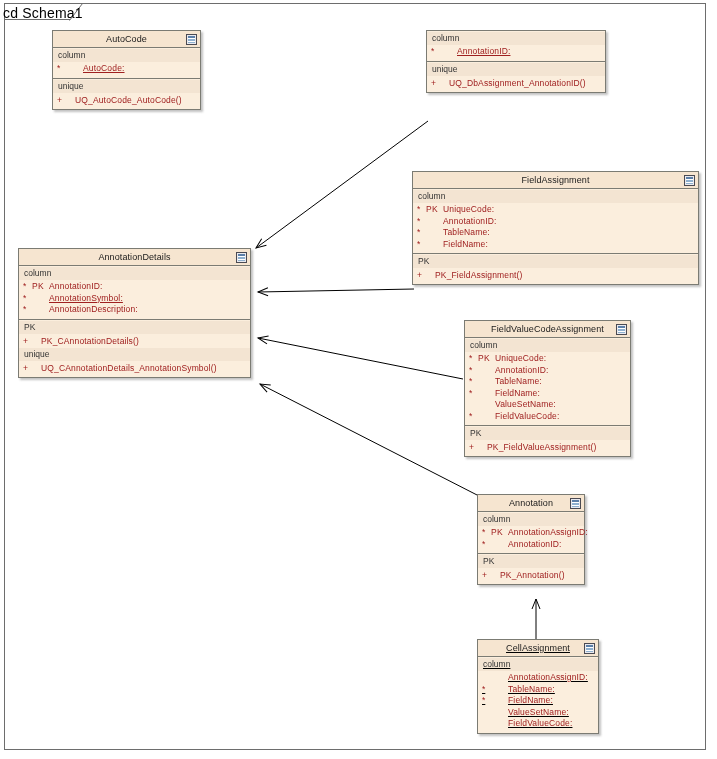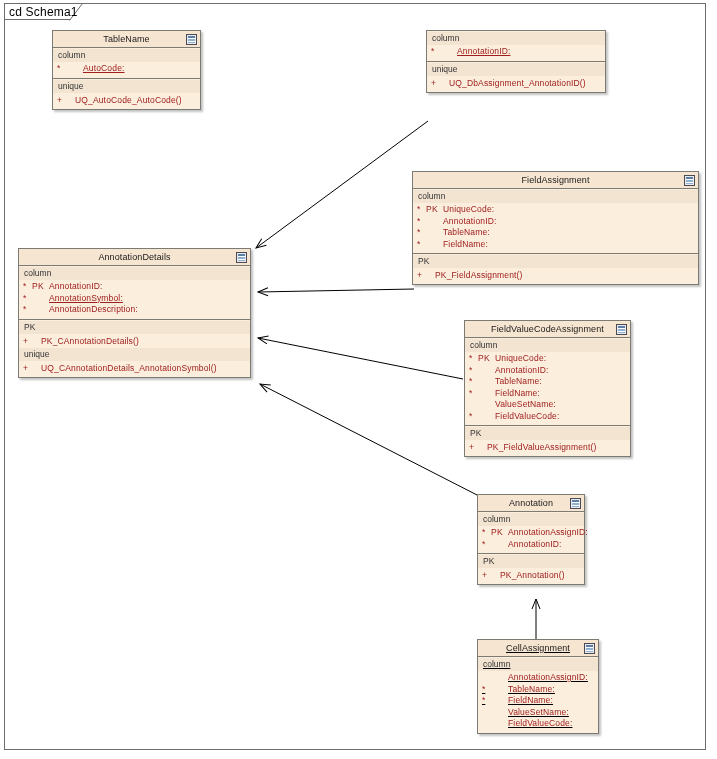--- a/index.html
+++ b/index.html
@@ -36,22 +36,22 @@
     width: 66px; height: 17px;
     box-sizing: border-box;
     border-left: 1px solid #6d6d6d;
     border-top: 1px solid #6d6d6d;
     border-bottom: 1px solid #6d6d6d;
     background: #ffffff;
     z-index: 4;
   }
   .frame-tab-label {
     position: absolute;
-    left: 9px; top: 5px;
-    font-size: 12px;
+    left: 3px; top: 5px;
+    font-size: 14px;
     color: #000000;
     letter-spacing: .2px;
     white-space: nowrap;
     z-index: 5;
   }
   .frame-tab-slant {
     position: absolute;
     left: 69px; top: 3px;
     width: 14px; height: 18px;
     z-index: 4;
@@ -208,21 +208,21 @@
     </defs>
     <line x1="428" y1="121" x2="256" y2="248" stroke="#000000" stroke-width="1" marker-end="url(#ohead)"></line>
     <line x1="414" y1="289" x2="258" y2="292" stroke="#000000" stroke-width="1" marker-end="url(#ohead)"></line>
     <line x1="463" y1="379" x2="258" y2="338" stroke="#000000" stroke-width="1" marker-end="url(#ohead)"></line>
     <line x1="479" y1="496" x2="260" y2="384" stroke="#000000" stroke-width="1" marker-end="url(#ohead)"></line>
     <line x1="536" y1="640" x2="536" y2="599" stroke="#000000" stroke-width="1" marker-end="url(#ohead)"></line>
   </svg>
 
   <div class="cls" id="cls-autocode" style="left:52px; top:30px; width:149px;">
     <div class="cls-header">
-      <span class="cls-title">TableName</span>
+      <span class="cls-title">AutoCode</span>
       <span class="cls-icon">
           <i></i>
         </span>
     </div>
     <div class="compart first">
       <div class="compart-label">column</div>
       <div class="compart-body">
         <div class="row">
           <span class="mark">*</span>
           <span class="nopk"></span>

